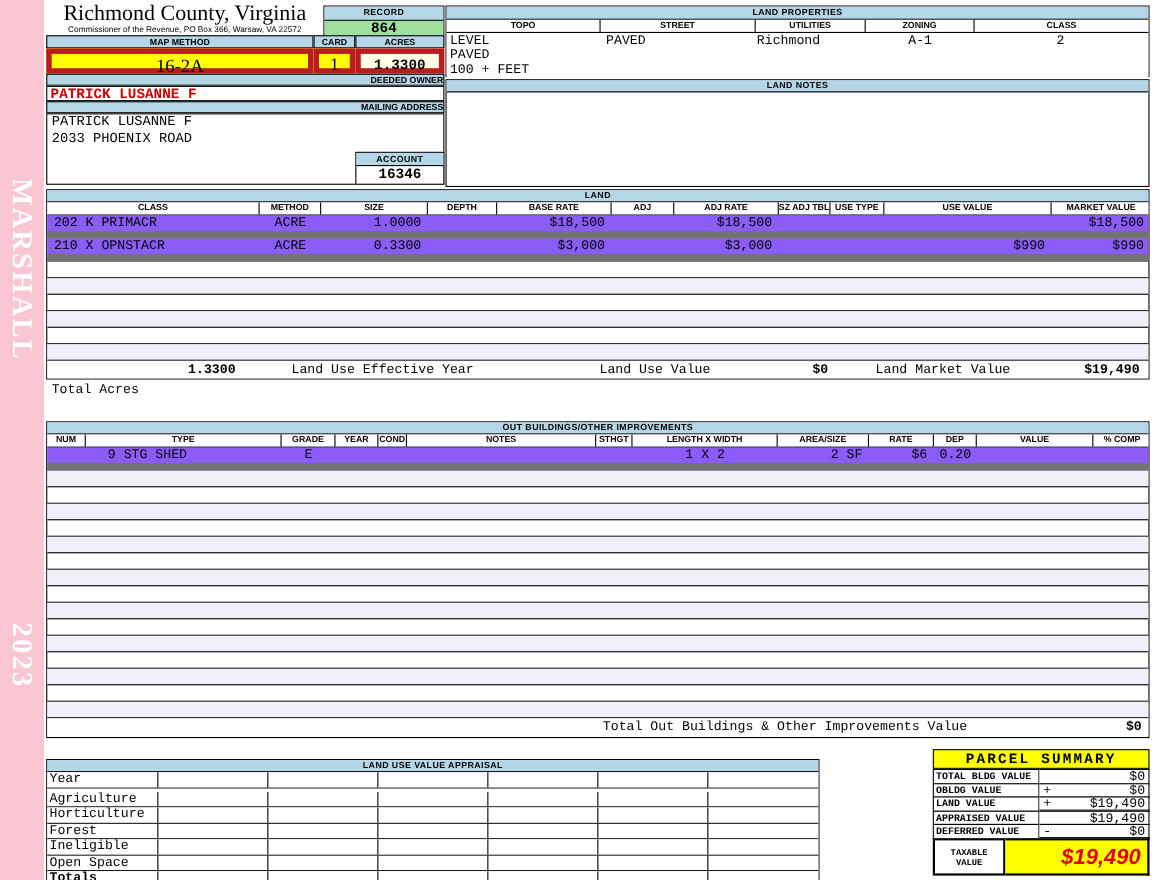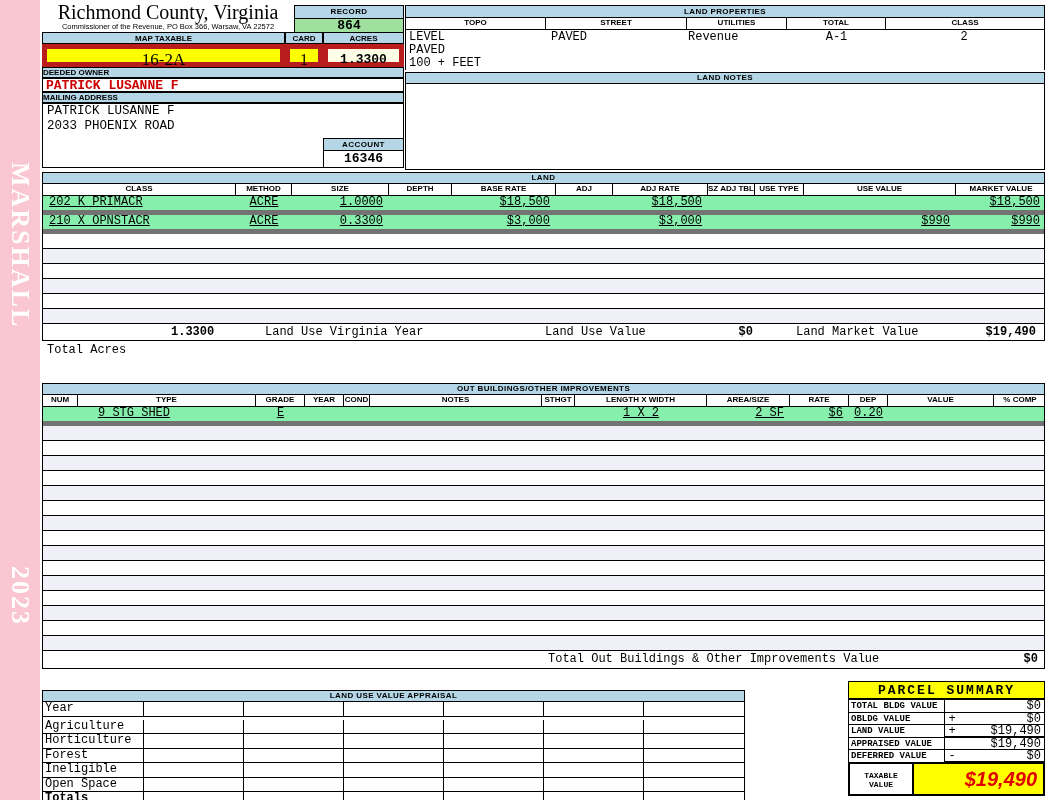--- a/index.html
+++ b/index.html
@@ -48,21 +48,21 @@
   .mca-val div{border:5px solid #b91c1c;box-sizing:border-box;text-align:center;}
   .w-map{width:243px;} .w-card{width:38px;} .w-acres{width:81px;}
   .map-cell{background:var(--yellow);
             font:17px "Liberation Serif",serif;line-height:21px;}
   .card-cell{background:var(--yellow);
              font:16px "Liberation Serif",serif;line-height:21px;}
   .acres-cell{background:var(--cream);
               font:bold 13px "Liberation Mono",monospace;line-height:21px;}
 
   .sec-head{left:42px;width:362px;height:11px;background:var(--blue);
-            border:1px solid #000;box-sizing:border-box;text-align:left;
+            border:1px solid #000;box-sizing:border-box;text-align:right;
             font:bold 8px "Liberation Sans",sans-serif;line-height:9px;}
   .owner-val{left:42px;top:78px;width:362px;height:14px;
              font:bold 13px "Liberation Mono",monospace;line-height:13px;
              color:var(--red);padding-left:3px;}
   .addr-box{left:42px;top:103px;width:362px;height:65px;
             font-size:12.5px;line-height:15px;}
   .addr-box div{padding-left:4px;white-space:pre;}
   .addr-city{position:absolute;top:45px;left:0;margin-top:39px;}
   .account-box{left:323px;top:138px;width:81px;height:30px;background:#fff;}
   .account-head{height:11px;line-height:11px;}
@@ -84,21 +84,21 @@
 
   
   .tbl{border:1px solid #000;box-sizing:border-box;background:#fff;}
   .land-tbl{left:42px;top:172px;width:1003px;}
   .ob-tbl{left:42px;top:383px;width:1003px;}
   .hrow{display:flex;border-bottom:1px solid #000;background:#fff;height:11px;}
   .hrow div{font:bold 8px "Liberation Sans",sans-serif;text-align:center;
             line-height:10px;border-right:1px solid #000;box-sizing:border-box;
             overflow:hidden;white-space:nowrap;}
   .hrow div:last-child{border-right:none;}
-  .drow{display:flex;height:14px;border-bottom:5px solid #737373;background:#86efac;text-decoration:underline;}
+  .drow{display:flex;height:14px;border-bottom:7px solid #737373;background:#8b5cf6;}
   .drow div{font:12px "Liberation Mono",monospace;line-height:13px;
             box-sizing:border-box;white-space:pre;overflow:visible;}
   .erow{height:14px;border-bottom:1px solid #000;}
   .alt{background:var(--altrow);}
   .al{text-align:left;padding-left:6px;}
   .al20{text-align:left;padding-left:20px;}
   .ac{text-align:center;}
   .ar{text-align:right;padding-right:6px;}
   .trow{position:relative;height:16px;background:#fff;
         font:12px "Liberation Mono",monospace;}
@@ -157,21 +157,21 @@
     <div class="county-title">Richmond County, Virginia</div>
     <div class="county-sub">Commissioner of the Revenue, PO Box 366, Warsaw, VA 22572</div>
   </div>
 
   <div class="abs bx record-box">
     <div class="bar record-head">RECORD</div>
     <div class="record-val mono">864</div>
   </div>
 
   <div class="abs mca-head">
-    <div class="w-map">MAP TAXABLE</div>
+    <div class="w-map">MAP METHOD</div>
     <div class="w-card">CARD</div>
     <div class="w-acres">ACRES</div>
   </div>
   <div class="abs mca-val">
     <div class="w-map map-cell">16-2A</div>
     <div class="w-card card-cell">1</div>
     <div class="w-acres acres-cell">1.3300</div>
   </div>
 
   <div class="abs sec-head" style="top:67px;">DEEDED OWNER</div>
@@ -187,27 +187,27 @@
     <div class="bar account-head">ACCOUNT</div>
     <div class="account-val">16346</div>
   </div>
 
   <div class="abs bx lp-box">
     <div class="bar lp-title">LAND PROPERTIES</div>
     <div class="lp-cols" id="lp-cols">
         <div class="" style="width: 140px; flex: 0 0 140px;">TOPO</div>
         <div class="" style="width: 141px; flex: 0 0 141px;">STREET</div>
         <div class="" style="width: 100px; flex: 0 0 100px;">UTILITIES</div>
-        <div class="" style="width: 99px; flex: 0 0 99px;">TOTAL</div>
+        <div class="" style="width: 99px; flex: 0 0 99px;">ZONING</div>
         <div class="" style="width: 158px; flex: 0 0 158px;">CLASS</div>
       </div>
     <div class="lp-vals mono">
       <span style="left:3px;top:1px;">LEVEL</span>
       <span style="left:145px;top:1px;">PAVED</span>
-      <span style="left:282px;top:1px;">Revenue</span>
+      <span style="left:282px;top:1px;">Richmond</span>
       <span style="left:381px;top:1px;width:99px;text-align:center;">A-1</span>
       <span style="left:480px;top:1px;width:156px;text-align:center;">2</span>
       <span style="left:3px;top:14px;">PAVED</span>
       <span style="left:3px;top:27px;">100 + FEET</span>
     </div>
   </div>
 
   <div class="abs bx notes-box">
     <div class="bar notes-title">LAND NOTES</div>
   </div>
@@ -257,21 +257,21 @@
         <div class="erow"></div>
         <div class="erow alt"></div>
         <div class="erow"></div>
         <div class="erow alt"></div>
         <div class="erow"></div>
         <div class="erow alt"></div>
       </div>
     <div class="trow">
       <span style="left:4px;margin-top:18px;">Total Acres</span>
       <span class="b" style="left:128px;">1.3300</span>
-      <span style="left:222px;">Land Use Virginia Year</span>
+      <span style="left:222px;">Land Use Effective Year</span>
       <span style="left:502px;">Land Use Value</span>
       <span class="b" style="left:650px;width:60px;text-align:right;">$0</span>
       <span style="left:753px;">Land Market Value</span>
       <span class="b" style="left:898px;width:95px;text-align:right;">$19,490</span>
     </div>
   </div>
 
   <div class="abs tbl ob-tbl">
     <div class="bar">OUT BUILDINGS/OTHER IMPROVEMENTS</div>
     <div class="hrow" id="ob-head">

